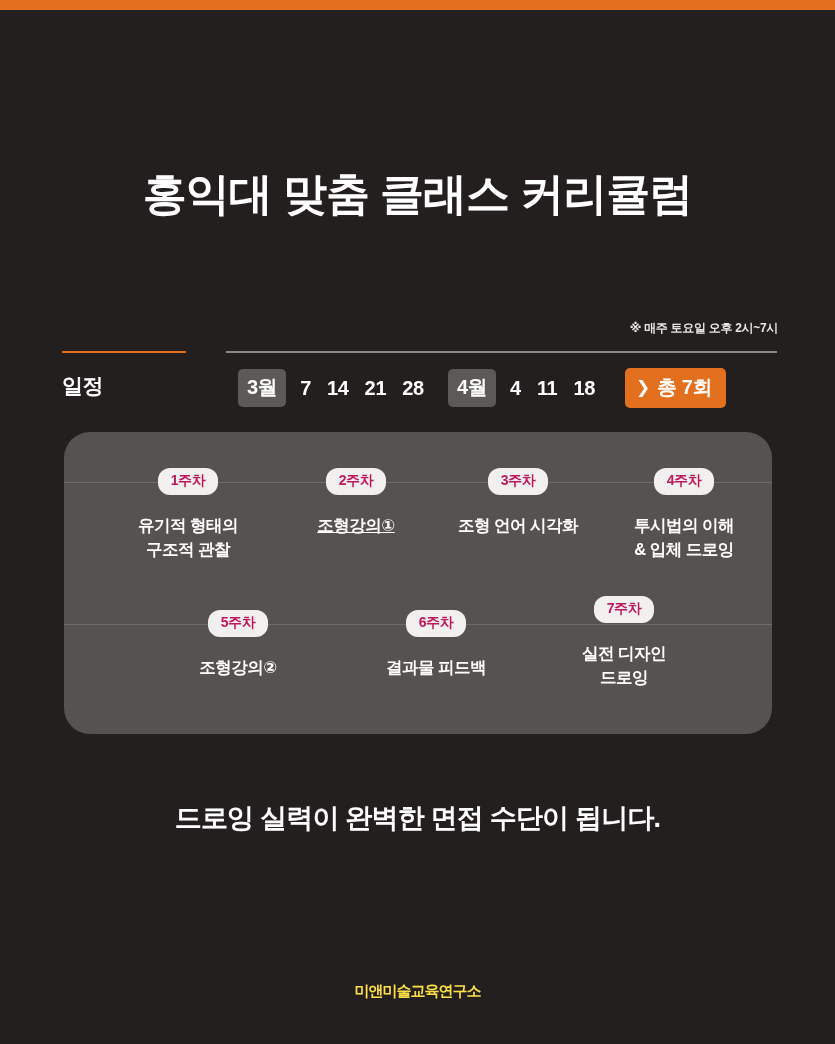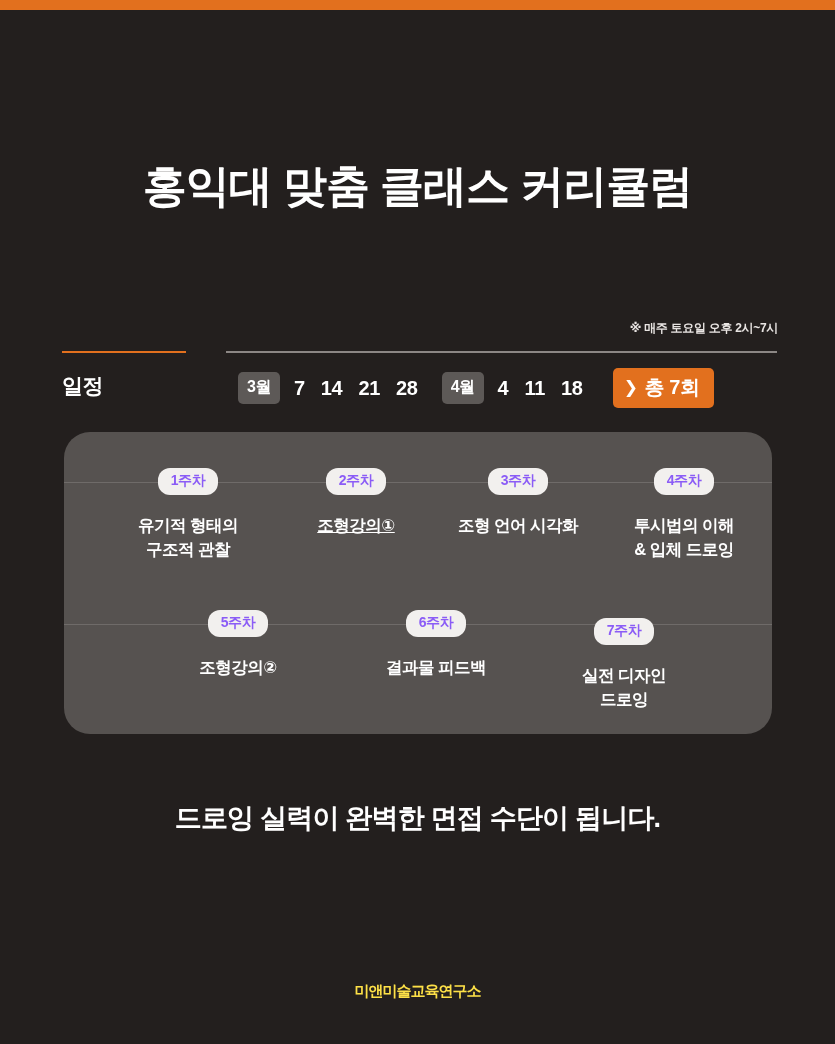--- a/index.html
+++ b/index.html
@@ -30,21 +30,21 @@
     position: absolute;
     top: 10px; left: 0;
     width: 835px;
     height: 1034px;
     background: #231f1e;
   }
 
   
   .headline {
     position: absolute;
-    top: 147px;
+    top: 155px;
     left: 0;
     width: 835px;
     text-align: center;
     font-size: 44px;
     font-weight: 800;
     letter-spacing: -1px;
     color: #ffffff;
   }
 
   
@@ -86,21 +86,21 @@
     position: absolute;
     top: 358px;
     left: 238px;
     display: flex;
     align-items: center;
     gap: 0px;
   }
   .month-chip {
     background: #5d5957;
     color: #ffffff;
-    font-size: 16px;
+    font-size: 20px;
     font-weight: 800;
     border-radius: 5px;
     padding: 5px 9px 6px 9px;
     letter-spacing: -0.5px;
   }
   .day {
     font-size: 20px;
     font-weight: 700;
     color: #ffffff;
     padding: 0 8px;
@@ -147,21 +147,21 @@
   .divider.row1 { top: 50px; }
   .divider.row2 { top: 192px; }
 
   .week-cell {
     position: absolute;
     text-align: center;
   }
   .week-pill {
     display: inline-block;
     background: #f2f0ee;
-    color: #8b5cf6;
+    color: #be185d;
     font-size: 14px;
     font-weight: 700;
     border-radius: 12px;
     padding: 4px 13px 5px 13px;
     letter-spacing: -0.4px;
   }
   .week-title {
     margin-top: 19px;
     font-size: 16.5px;
     font-weight: 700;
@@ -254,21 +254,21 @@
     </div>
 
     <div class="week-cell" style="top:178px; left:88px; width:172px;">
       <span class="week-pill">5주차</span>
       <div class="week-title">조형강의②</div>
     </div>
     <div class="week-cell" style="top:178px; left:286px; width:172px;">
       <span class="week-pill">6주차</span>
       <div class="week-title">결과물 피드백</div>
     </div>
-    <div class="week-cell" style="top:186px; left:474px; width:172px;">
+    <div class="week-cell" style="top:164px; left:474px; width:172px;">
       <span class="week-pill">7주차</span>
       <div class="week-title">실전 디자인
 드로잉</div>
     </div>
   </div>
 
   <div class="tagline">드로잉 실력이 완벽한 면접 수단이 됩니다.</div>
 
   <div class="footer-logo">미앤미술교육연구소</div>
 

